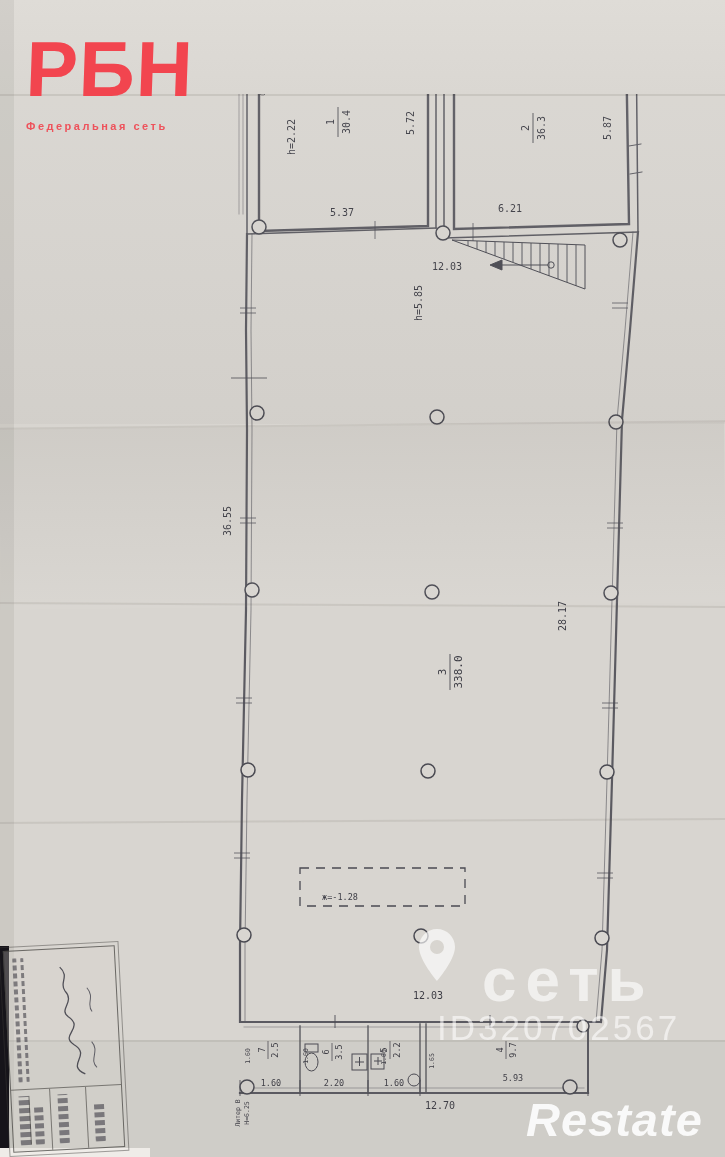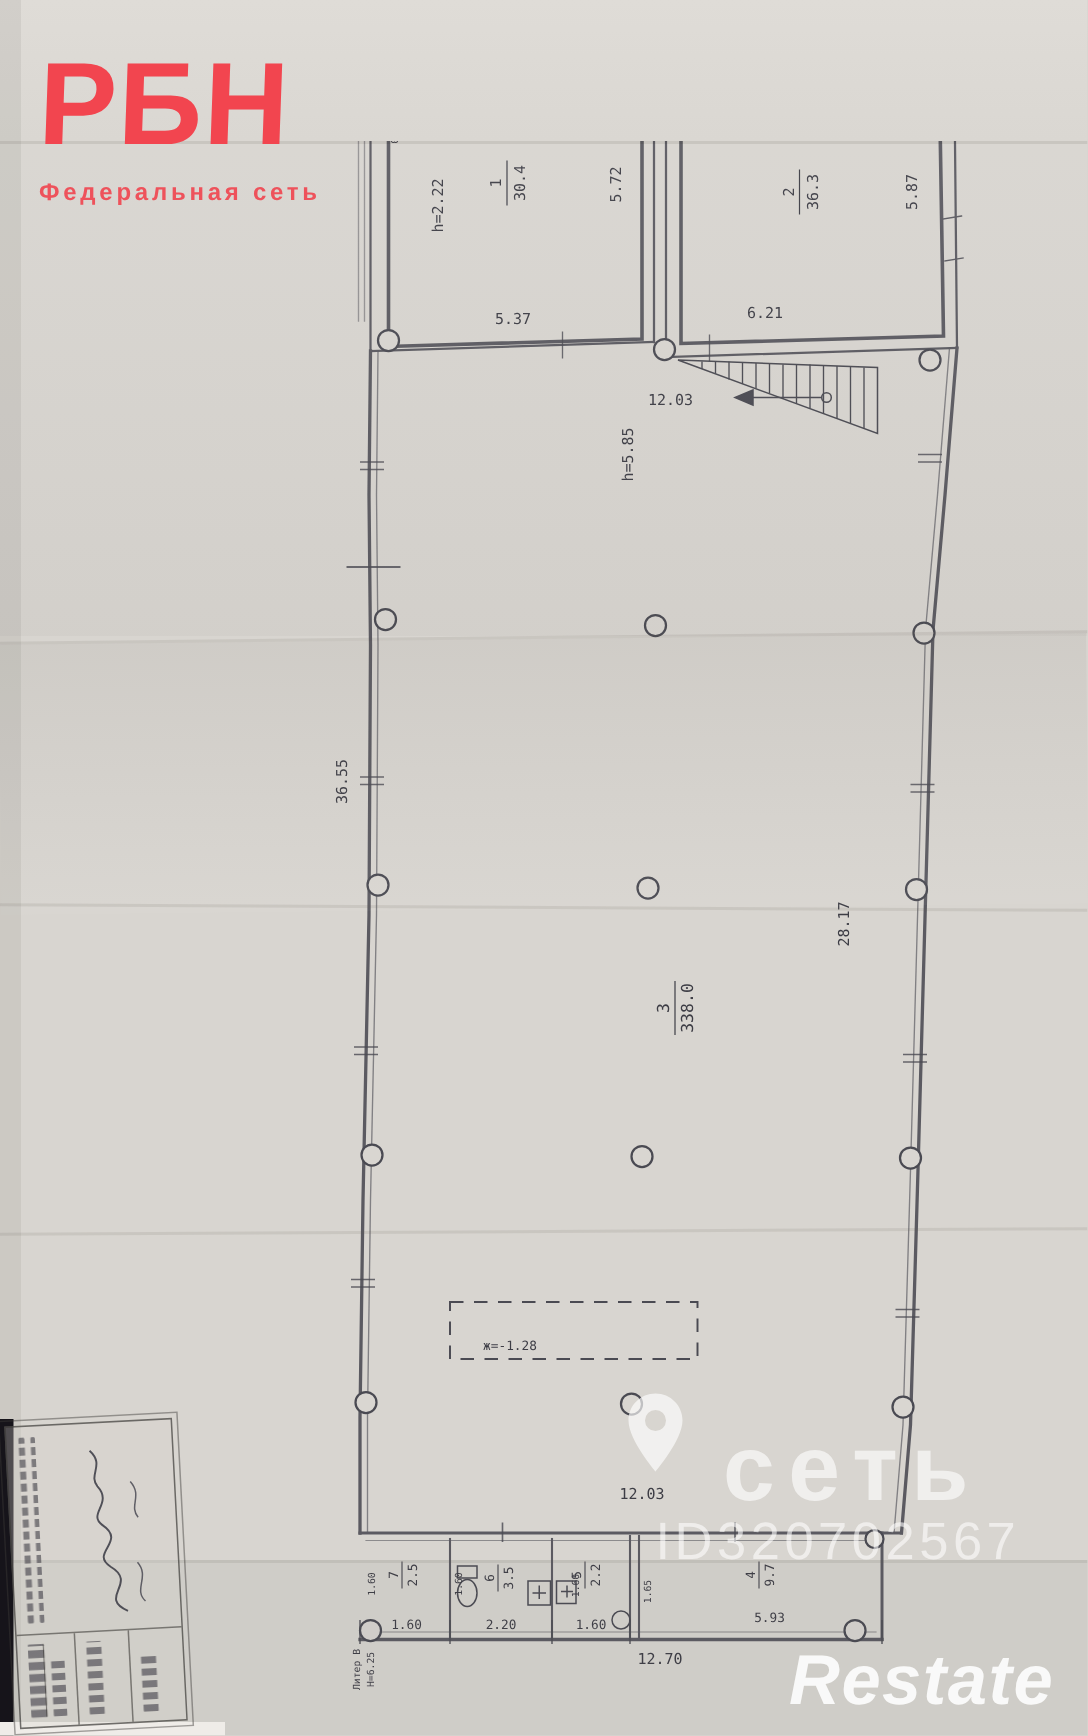--- a/index.html
+++ b/index.html
@@ -11,21 +11,21 @@
   #band-top{top:0;height:94px;background:linear-gradient(180deg,#dfdcd7,#dad7d2);}
   #band-a{top:96px;height:328px;background:linear-gradient(180deg,rgba(255,255,255,.05),rgba(110,105,100,.05));}
   #band-b{top:426px;height:180px;background:linear-gradient(180deg,rgba(120,115,108,.09),rgba(255,255,255,.03));transform:rotate(-.6deg);}
   #band-c{top:1040px;height:117px;background:rgba(105,100,95,.07);}
   .crease{position:absolute;left:0;right:0;height:2px;background:rgba(95,90,84,.12);}
   #left-shade{position:absolute;left:0;top:0;width:14px;height:100%;background:rgba(100,95,90,.10);}
 
   
   .logo{position:absolute;left:26px;top:30px;color:#f2454f;}
   .logo-text{font-size:78px;font-weight:bold;letter-spacing:1px;line-height:1;transform:skewX(-2deg);}
-  .logo-tag{margin-top:12px;font-size:16px;font-weight:bold;letter-spacing:2.5px;color:#ee525b;}
+  .logo-tag{margin-top:12px;font-size:11px;font-weight:bold;letter-spacing:2.5px;color:#ee525b;}
 
   
   svg text{fill:#3d3d45;font-family:"DejaVu Sans Mono","Liberation Mono",monospace;text-anchor:middle;}
   .t{font-size:10px;}
   .t-sm{font-size:8.5px;}
   .t-xs{font-size:6.5px;}
   .t-md{font-size:11px;}
 
   
   #left-strip{position:absolute;left:0;top:946px;width:9px;height:211px;background:#16141a;}

